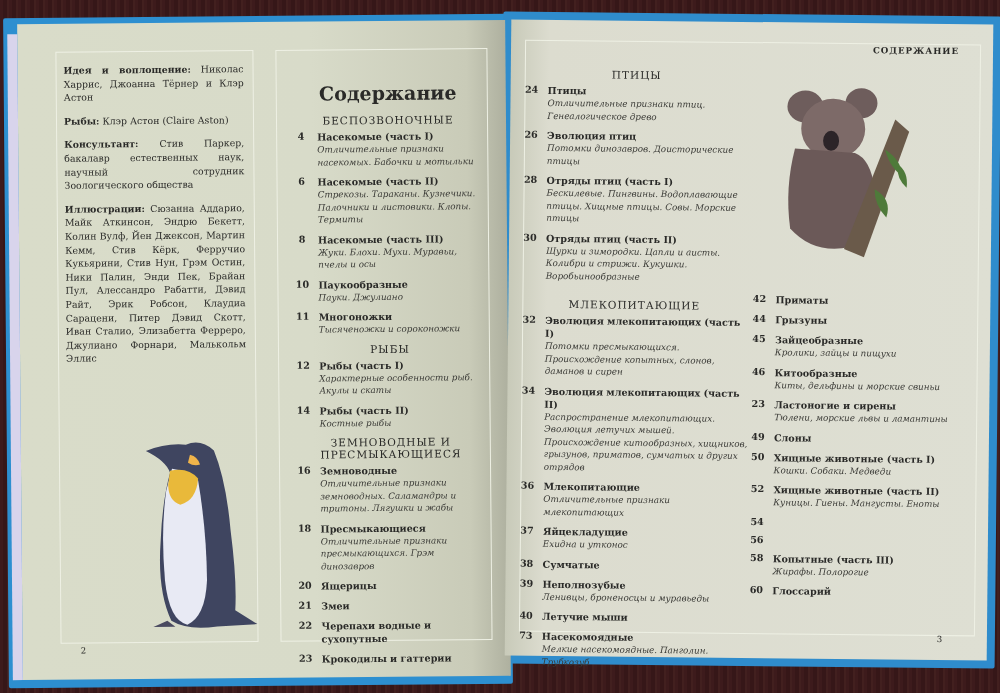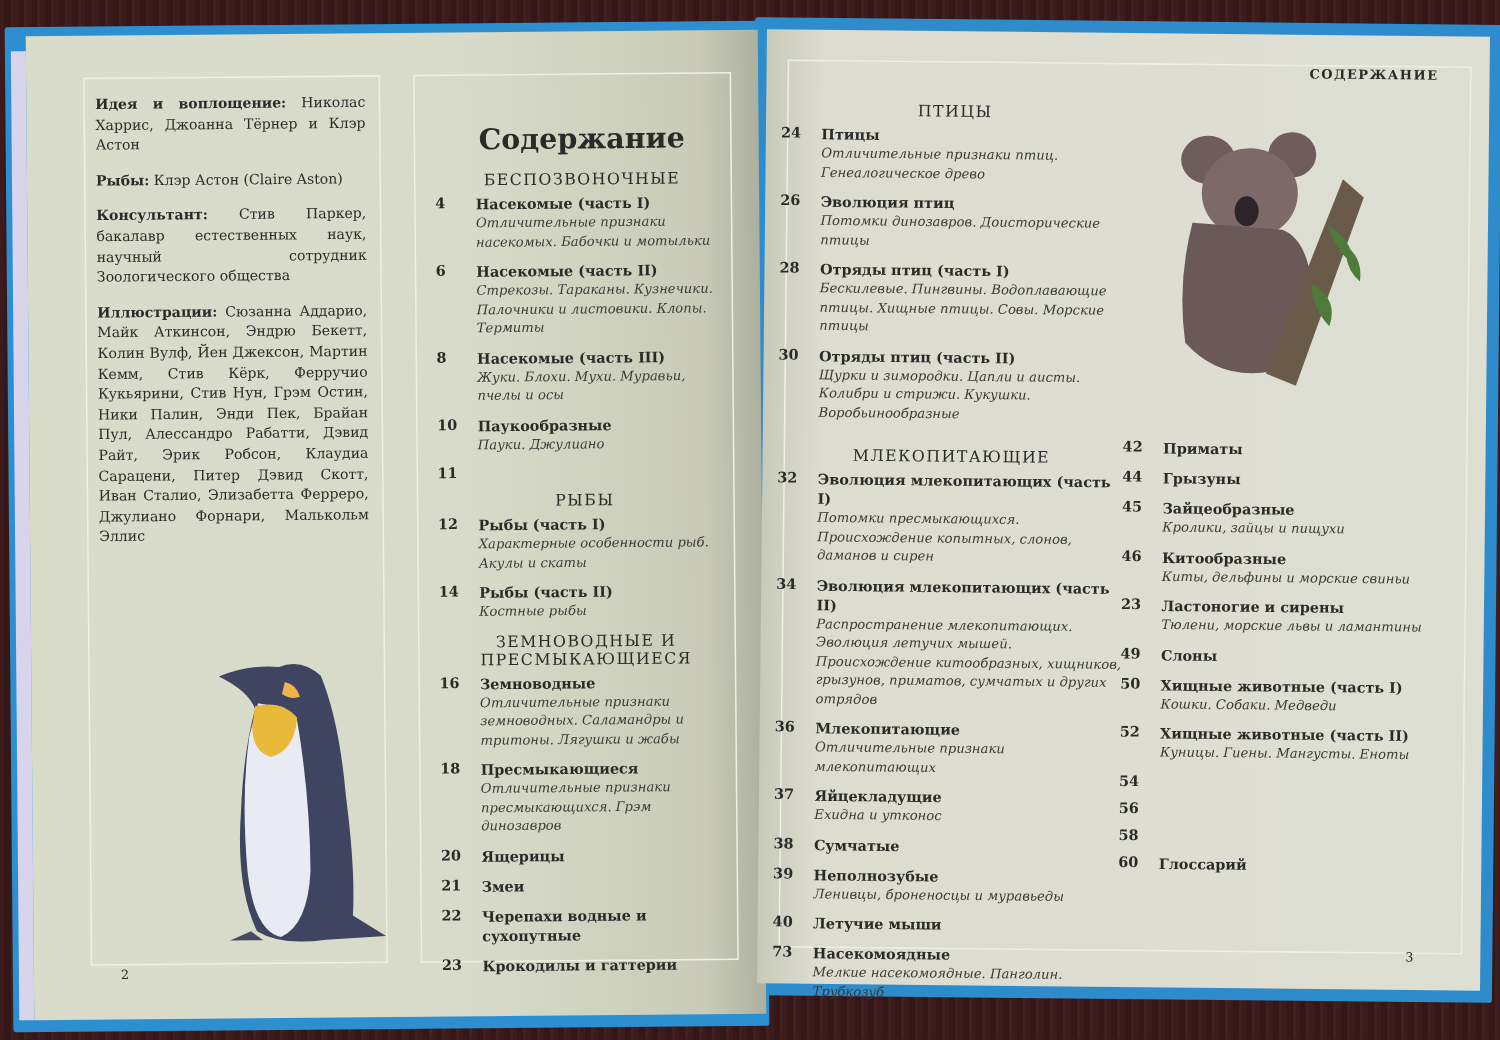--- a/index.html
+++ b/index.html
@@ -14,21 +14,21 @@
   .box{position:absolute;border:1.5px solid #eef0e4;}
   .credits{left:38px;top:28px;width:196px;height:590px;}
   .toc-l{left:258px;top:28px;width:210px;height:590px;}
   .toc-r{left:14px;top:20px;width:454px;height:590px;}
   .credits-text{position:absolute;left:46px;top:40px;width:180px;font-size:9.4px;line-height:13.6px;}
   .credits-text p{margin:0 0 10px 0;text-align:justify;}
   .credits-text b{font-weight:bold;}
   .toc-title{font-size:19px;font-weight:bold;text-align:center;margin:6px 0 10px;}
   .sec{font-size:10.5px;letter-spacing:1px;text-align:center;margin:6px 0 4px;}
   .entry{display:flex;margin:3px 0 7px;font-size:9.6px;}
-  .num{width:22px;text-align:left;font-weight:bold;padding-right:5px;flex:none;}
+  .num{width:22px;text-align:center;font-weight:bold;padding-right:5px;flex:none;}
   .et b{font-weight:bold;display:block;line-height:13px;}
   .et i{display:block;font-style:italic;font-size:8.8px;line-height:12.5px;color:#3a3a36;}
   .col1{position:absolute;left:272px;top:55px;width:196px;}
   .col2{position:absolute;left:10px;top:42px;width:232px;}
   .col3{position:absolute;left:240px;top:268px;width:210px;}
   .header-r{position:absolute;right:34px;top:22px;font-size:8.6px;font-weight:bold;letter-spacing:1px;}
   .pno{position:absolute;font-size:8.5px;}
   .penguin{position:absolute;left:105px;top:398px;width:140px;height:212px;}
   .koala{position:absolute;left:265px;top:56px;width:140px;height:180px;}
 </style>
@@ -86,20 +86,24 @@
       </div>
     <div class="entry">
         <span class="num">10</span>
         <span class="et">
           <b>Паукообразные</b>
           <i>Пауки. Джулиано</i>
         </span>
       </div>
     <div class="entry">
         <span class="num">11</span>
+        <span class="et">
+          <b>Многоножки</b>
+          <i>Тысяченожки и сороконожки</i>
+        </span>
       </div>
 
     <div class="sec">РЫБЫ</div>
     <div class="entry">
         <span class="num">12</span>
         <span class="et">
           <b>Рыбы (часть I)</b>
           <i>Характерные особенности рыб. Акулы и скаты</i>
         </span>
       </div>
@@ -312,20 +316,24 @@
         </span>
       </div>
     <div class="entry">
         <span class="num">54</span>
       </div>
     <div class="entry">
         <span class="num">56</span>
       </div>
     <div class="entry">
         <span class="num">58</span>
+        <span class="et">
+          <b>Копытные (часть III)</b>
+          <i>Жирафы. Полорогие</i>
+        </span>
       </div>
     <div class="entry">
         <span class="num">60</span>
         <span class="et">
           <b>Глоссарий</b>
         </span>
       </div>
   </div>
 
   <div class="pno" style="left:432px;top:610px;">3</div>

